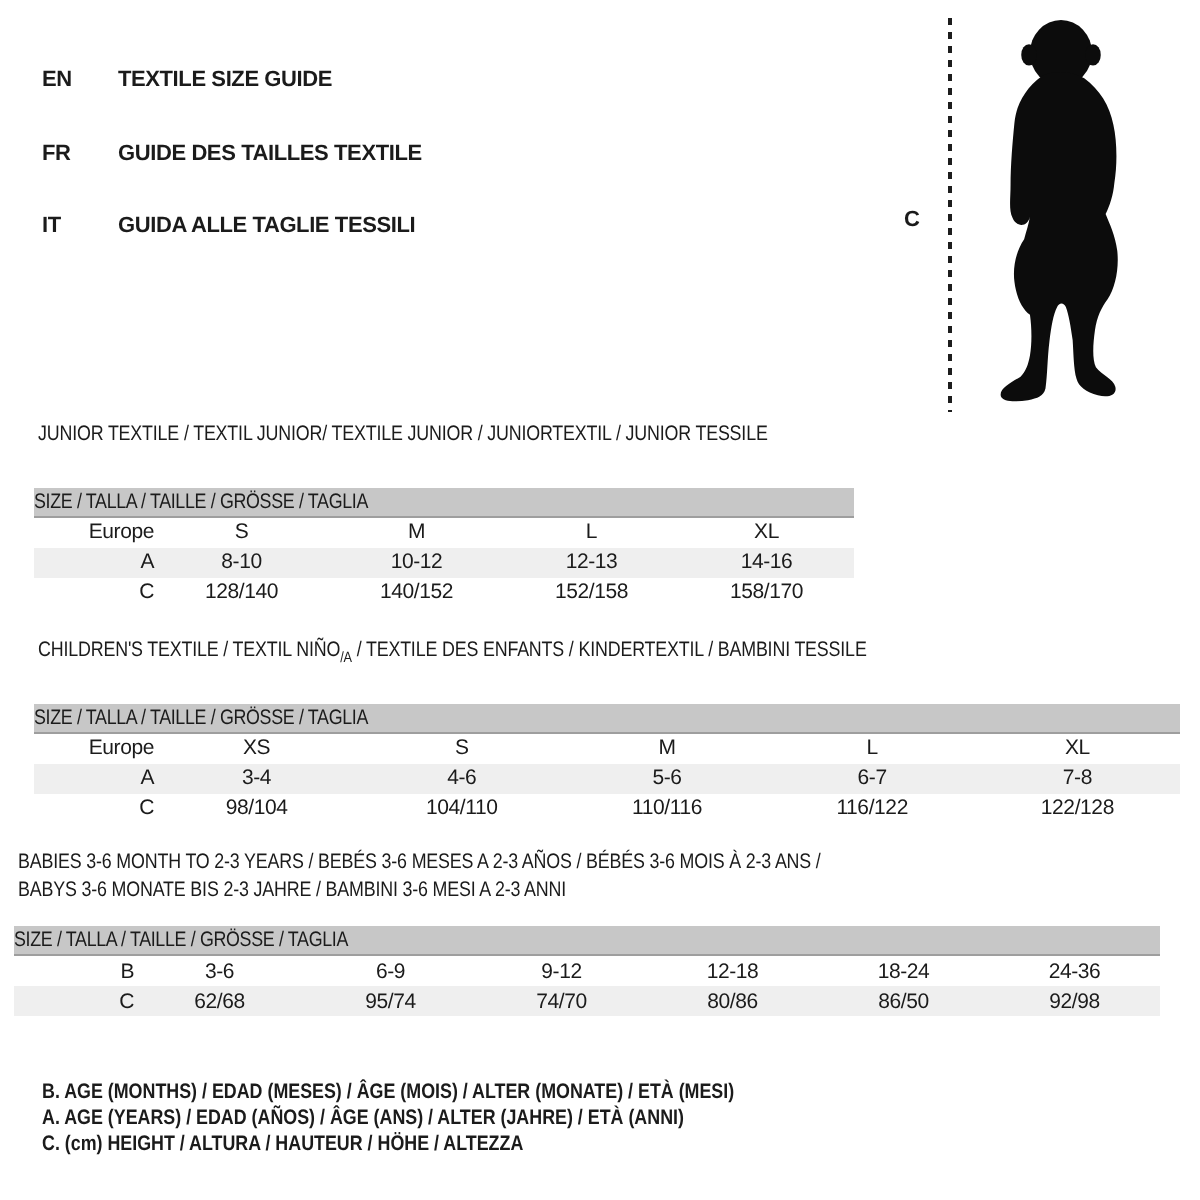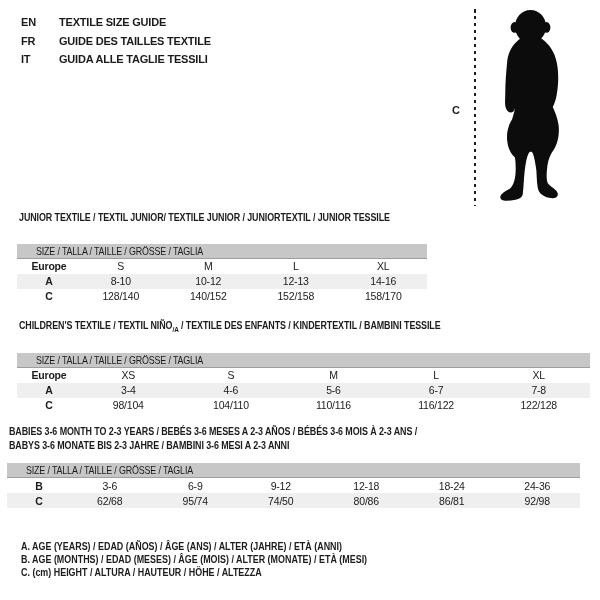--- a/index.html
+++ b/index.html
@@ -3,46 +3,46 @@
 <meta charset="utf-8">
 <style>
   html,body { margin:0; padding:0; background:#ffffff; }
   .page {
     position:relative; width:600px; height:600px; background:#ffffff;
     font-family:"Liberation Sans", sans-serif; color:#1b1b1b;
     overflow:hidden;
   }
   
   .langs { position:absolute; left:21px; top:13px; }
-  .lang-row { display:grid; grid-template-columns:38px auto; line-height:18.6px; }
+  .lang-row { display:grid; grid-template-columns:38px auto; line-height:18.6px;margin-top:18px; }
   .lang-code, .lang-title { font-size:11px; font-weight:bold; letter-spacing:-0.2px; white-space:nowrap; }
   
   .measure-line {
     position:absolute; left:474px; top:9px; width:2px; height:197px;
     background:repeating-linear-gradient(to bottom,#1d1d1d 0 3.5px, transparent 3.5px 7px);
   }
   .measure-label { position:absolute; left:452px; top:104px; font-size:11px; font-weight:bold; }
   .baby-svg { position:absolute; left:482px; top:5px; width:97px; height:203px; }
   
   .cond { display:inline-block; transform:scaleX(0.85); transform-origin:0 50%; white-space:nowrap; }
   
   .tbl-section { position:absolute; }
   .s1 { left:17px; top:211px; width:410px; }
   .s2 { left:17px; top:319px; width:573px; }
   .s3 { left:7px; top:425px; width:573px; }
-  .tbl-title { margin:0 0 0 2px; font-size:10.5px; font-weight:bold; line-height:13.5px; letter-spacing:-0.1px; }
+  .tbl-title { margin:0 0 0 2px; font-size:10.5px; font-weight:normal; line-height:13.5px; letter-spacing:-0.1px; }
   .t2sub { font-size:7.5px; }
   .s1 table { margin-top:19px; }
   .s2 table { margin-top:16px; }
   .s3 table { margin-top:11px; }
   table { border-collapse:collapse; table-layout:fixed; width:100%; }
   td { font-size:10.5px; letter-spacing:-0.2px; height:15px; padding:0; text-align:center; vertical-align:middle; }
-  td.lbl { text-align:center; padding-left:4px;font-weight:bold; }
+  td.lbl { text-align:right; padding-left:4px; }
   tr.bar td {
-    background:var(--bar-gray,#c7c7c7); text-align:left; padding-left:19px;
+    background:var(--bar-gray,#c7c7c7); text-align:left; padding-left:0;
     border-bottom:1px solid #9e9e9e; height:14px;
   }
   tr.stripe td { background:var(--stripe-gray,#efefef); }
   col.c-label { width:60px; }
   
   .notes { position:absolute; left:21px; top:540px; }
   .note-line { font-size:10.5px; font-weight:bold; line-height:13.2px; }
 </style>
 </head>
 <body>
@@ -198,28 +198,28 @@
         <td>6-9</td>
         <td>9-12</td>
         <td>12-18</td>
         <td>18-24</td>
         <td>24-36</td>
       </tr>
       <tr class="stripe">
         <td class="lbl">C</td>
         <td>62/68</td>
         <td>95/74</td>
-        <td>74/50</td>
+        <td>74/70</td>
         <td>80/86</td>
-        <td>86/81</td>
+        <td>86/50</td>
         <td>92/98</td>
       </tr>
     </tbody>
       </table>
   </section>
 
   <footer class="notes">
+    <div class="note-line"><span class="cond">B. AGE (MONTHS) / EDAD (MESES) / ÂGE (MOIS) / ALTER (MONATE) / ETÀ (MESI)</span></div>
     <div class="note-line"><span class="cond">A. AGE (YEARS) / EDAD (AÑOS) / ÂGE (ANS) / ALTER (JAHRE) / ETÀ (ANNI)</span></div>
-    <div class="note-line"><span class="cond">B. AGE (MONTHS) / EDAD (MESES) / ÂGE (MOIS) / ALTER (MONATE) / ETÀ (MESI)</span></div>
     <div class="note-line"><span class="cond">C. (cm) HEIGHT / ALTURA / HAUTEUR / HÖHE / ALTEZZA</span></div>
   </footer>
 
 </div>
 
 </body></html>

